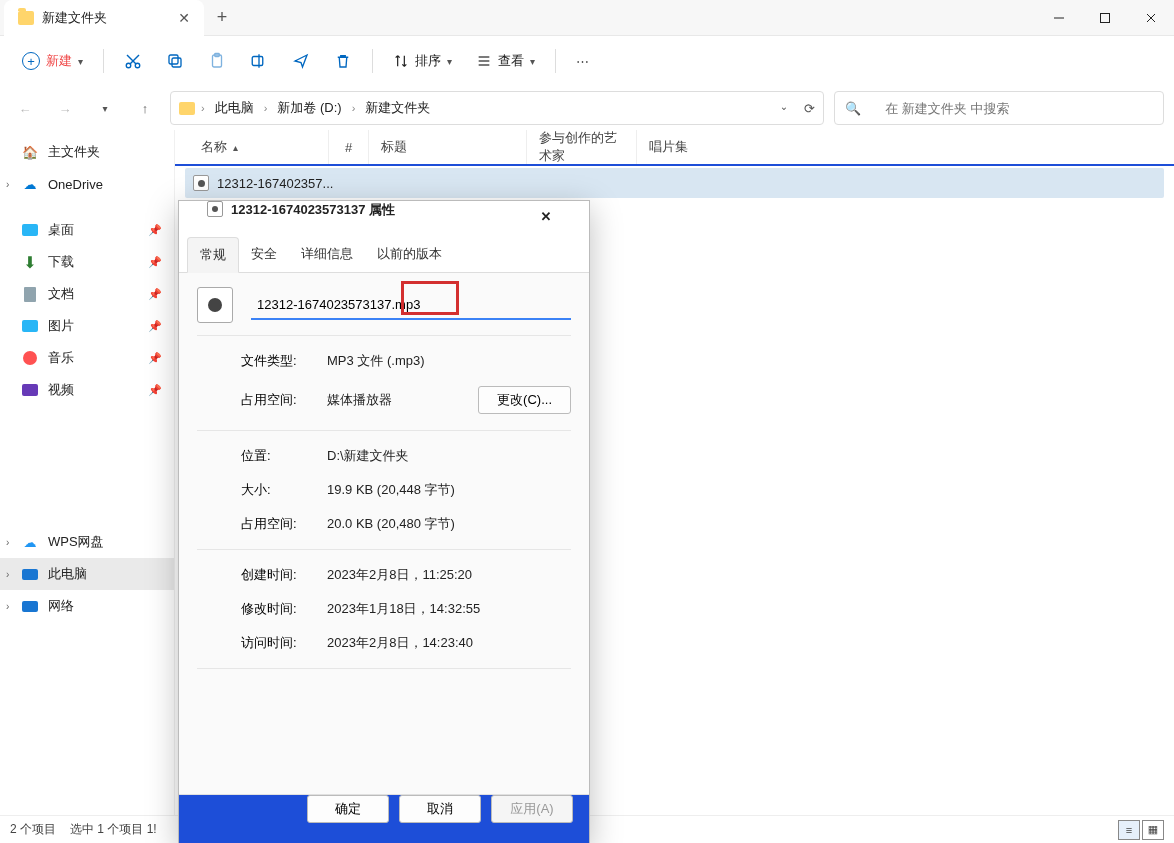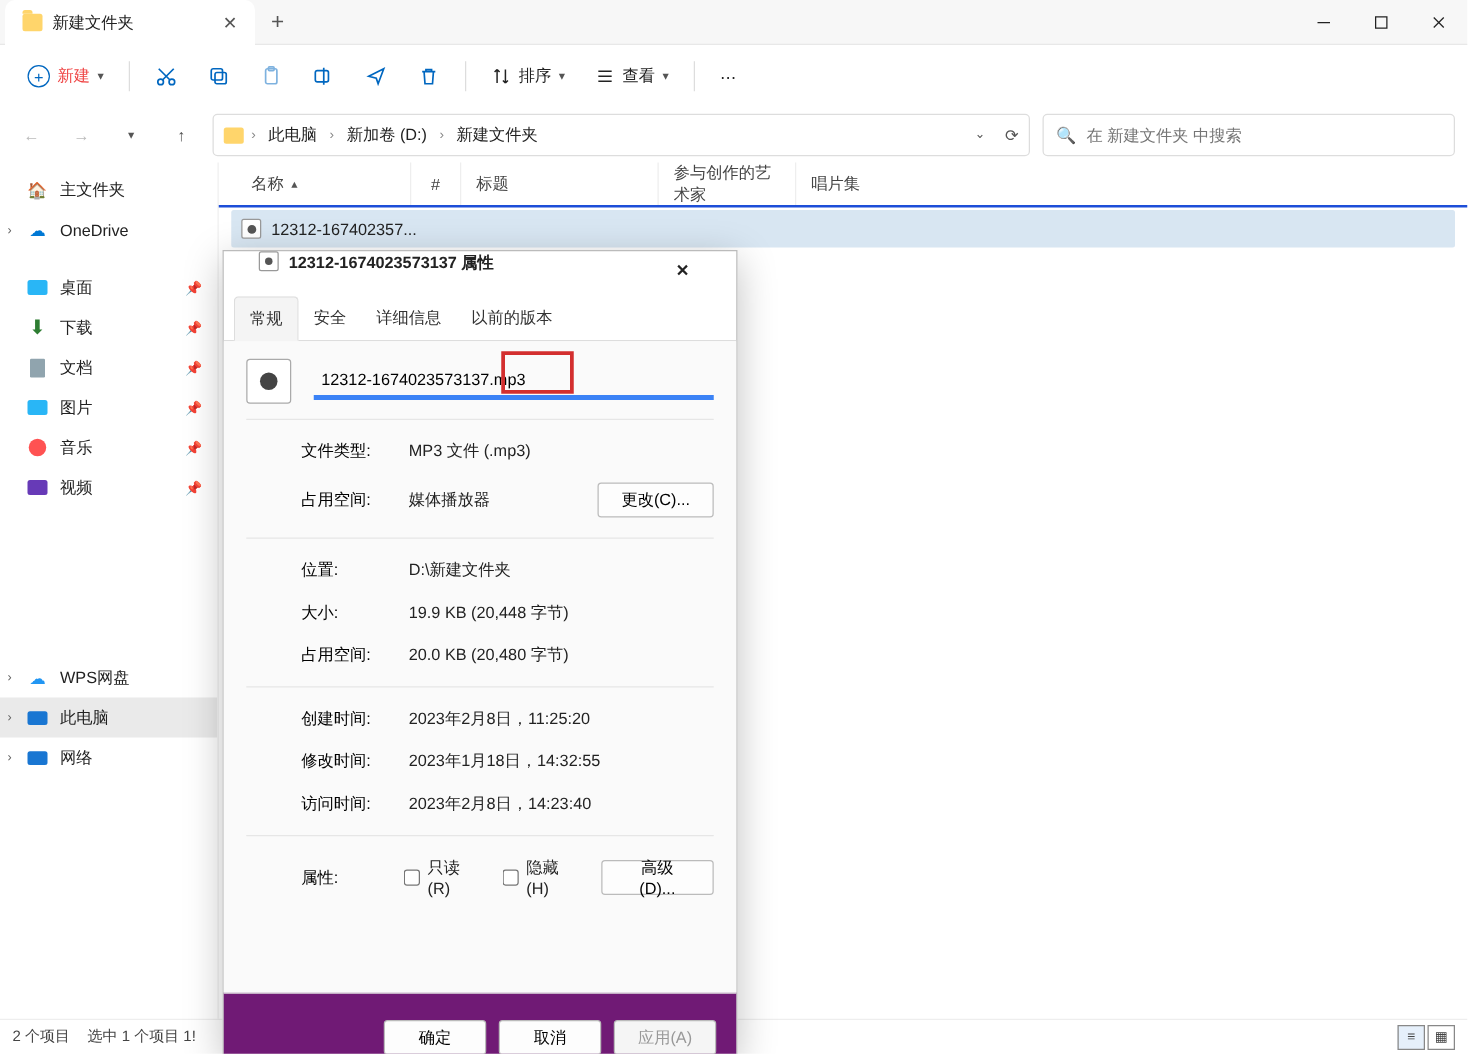--- a/index.html
+++ b/index.html
@@ -25,21 +25,21 @@
 
 
 .navrow { height:44px; display:flex; align-items:center; padding:0 10px; gap:10px; }
 .navbtn { width:30px; height:30px; display:flex; align-items:center; justify-content:center; color:#555; cursor:pointer; border-radius:4px; }
 .navbtn.disabled { color:#bbb; }
 .addressbar { flex:1; height:34px; border:1px solid #ddd; border-radius:4px; display:flex; align-items:center; padding:0 8px; gap:6px; }
 .crumb { display:flex; align-items:center; gap:6px; color:#222; cursor:pointer; padding:2px 4px; }
 .crumb-sep { color:#888; font-size:11px; }
 .addr-actions { margin-left:auto; display:flex; gap:6px; color:#555; }
 .searchbox { width:330px; height:34px; border:1px solid #ddd; border-radius:4px; display:flex; align-items:center; padding:0 10px; gap:8px; color:#888; }
-.searchbox input { border:none; outline:none; flex:1; background:transparent; color:#0c4a6e; font-size:13px; }
+.searchbox input { border:none; outline:none; flex:1; background:transparent; color:#0c4a6e; font-size:13px;margin-left:16px; }
 
 
 .body { display:flex; height:calc(843px - 36px - 50px - 44px - 28px); }
 .sidebar { width:175px; padding:6px 0; border-right:1px solid #f0f0f0; overflow:hidden; }
 .side-item { display:flex; align-items:center; height:32px; padding:0 12px 0 22px; gap:10px; cursor:pointer; position:relative; }
 .side-item.active { background:#eaeaea; }
 .side-item .pin { margin-left:auto; color:#888; font-size:11px; }
 .side-item .expand { position:absolute; left:6px; font-size:10px; color:#666; }
 .side-group { margin-top:14px; }
 .ic { width:16px; height:16px; display:inline-flex; align-items:center; justify-content:center; }
@@ -81,26 +81,26 @@
 .dlg-tabs { display:flex; padding:0 8px; border-bottom:1px solid #ddd; }
 .dlg-tab { padding:8px 12px; cursor:pointer; font-size:13px; color:#333; }
 .dlg-tab.active { background:#f4f4f4; border:1px solid #ddd; border-bottom:1px solid #f4f4f4; margin-bottom:-1px; border-radius:4px 4px 0 0; }
 .dlg-body { flex:1; padding:14px 18px; background:#fafafa; overflow:auto; }
 .dlg-row { display:flex; align-items:center; padding:8px 0; }
 .dlg-row .lbl { width:86px; color:#000000;margin-left:44px; }
 .dlg-row .val { flex:1; }
 .fname-row { display:flex; align-items:center; gap:18px; margin-bottom:12px; }
 .fname-icon { width:36px; height:36px; border:1px solid #aaa; border-radius:3px; display:flex; align-items:center; justify-content:center; background:#fff; }
 .fname-icon .dot { width:14px; height:14px; background:#444; border-radius:50%; }
-.fname-input { flex:1; height:30px; border:none; border-bottom:4px solid #3b82f6; background:transparent; padding:0 6px; font-size:13px; outline:none; }
+.fname-input { flex:1; height:30px; border:none; border-bottom:2px solid #3b82f6; background:transparent; padding:0 6px; font-size:13px; outline:none; }
 .redbox { position:absolute; border:3px solid #d32f2f; pointer-events:none; }
 .hr { height:1px; background:#e6e6e6; margin:8px 0; }
 .btn { height:28px; padding:0 18px; border:1px solid #bbb; background:#fdfdfd; border-radius:3px; cursor:pointer; font-size:13px; display:inline-flex; align-items:center; }
 .btn.disabled { color:#999; background:#f5f5f5; }
-.dlg-footer { height:50px; display:flex; align-items:flex-end; justify-content:flex-end; gap:10px; padding:0 16px; border-top:1px solid #e0e0e0; background:#701a75; }
+.dlg-footer { height:50px; display:flex; align-items:flex-start; justify-content:flex-end; gap:10px; padding:0 16px; border-top:1px solid #e0e0e0; background:#1d4ed8; }
 .chk { display:flex; align-items:center; gap:6px; margin-right:18px; }
 .chk input { width:14px; height:14px; }
 
 svg { display:block; }
 </style>
 </head>
 <body>
 
 <div class="titlebar">
   <div class="tab">
@@ -392,34 +392,20 @@
       </div>
     <div class="dlg-row">
         <span class="lbl">修改时间:</span>
         <span class="val">2023年1月18日，14:32:55</span>
       </div>
     <div class="dlg-row">
         <span class="lbl">访问时间:</span>
         <span class="val">2023年2月8日，14:23:40</span>
       </div>
     <div class="hr"></div>
-    <div class="dlg-row">
-      <span class="lbl">属性:</span>
-      <label class="chk">
-          <input type="checkbox" style="">
-          <span>只读(R)</span>
-        </label>
-      <label class="chk">
-          <input type="checkbox" style="">
-          <span>隐藏(H)</span>
-        </label>
-      <button class="btn" style="margin-left:auto">
-          <span>高级(D)...</span>
-        </button>
-    </div>
   </div>
   <div class="dlg-footer">
     <button class="btn" style="min-width:82px;justify-content:center">
         <span>确定</span>
       </button>
     <button class="btn" style="min-width:82px;justify-content:center">
         <span>取消</span>
       </button>
     <button class="btn disabled" style="min-width:82px;justify-content:center">
         <span>应用(A)</span>

